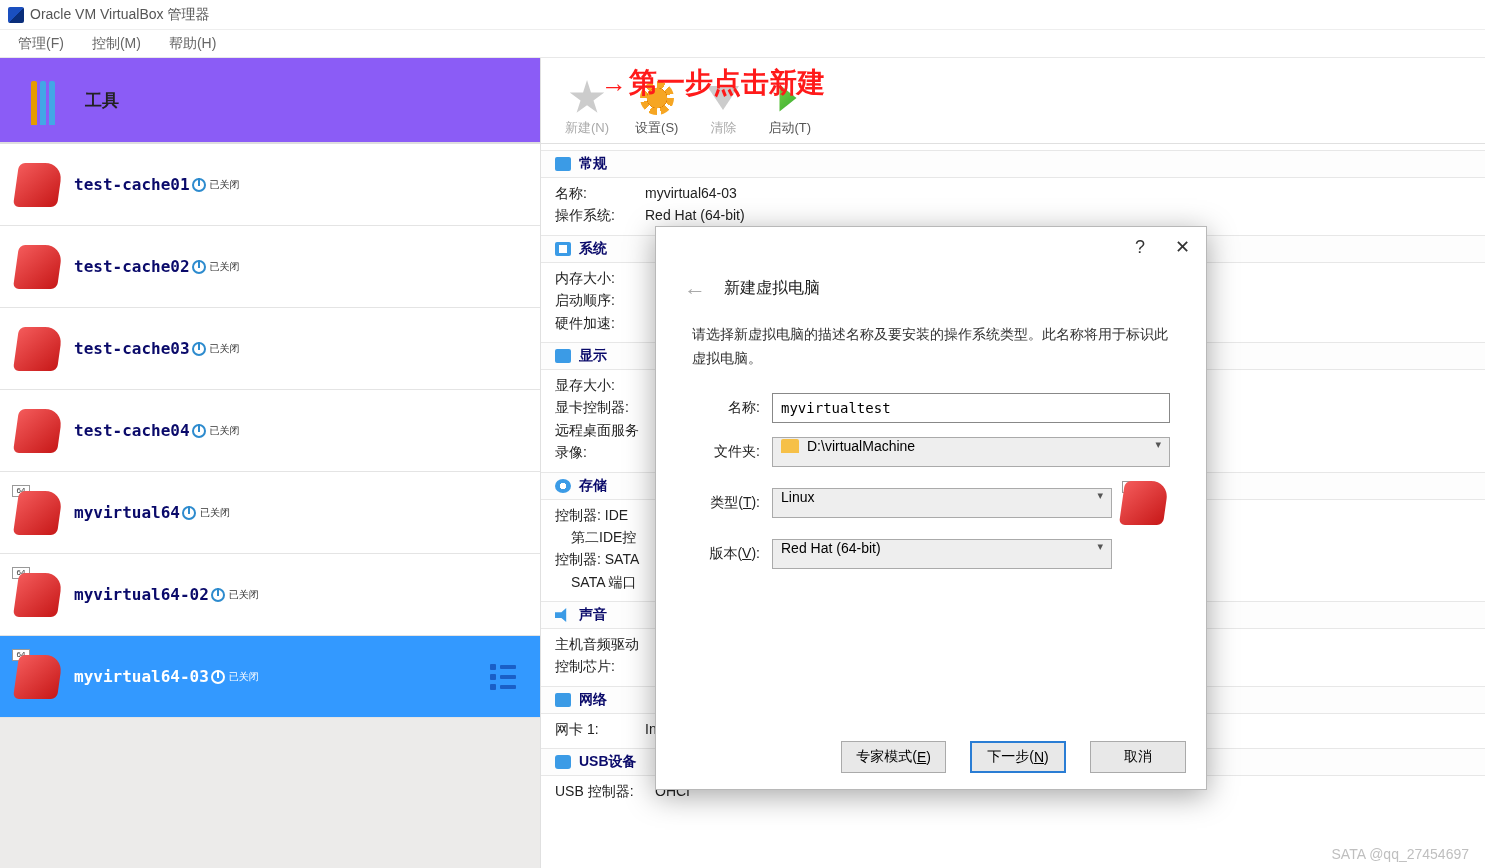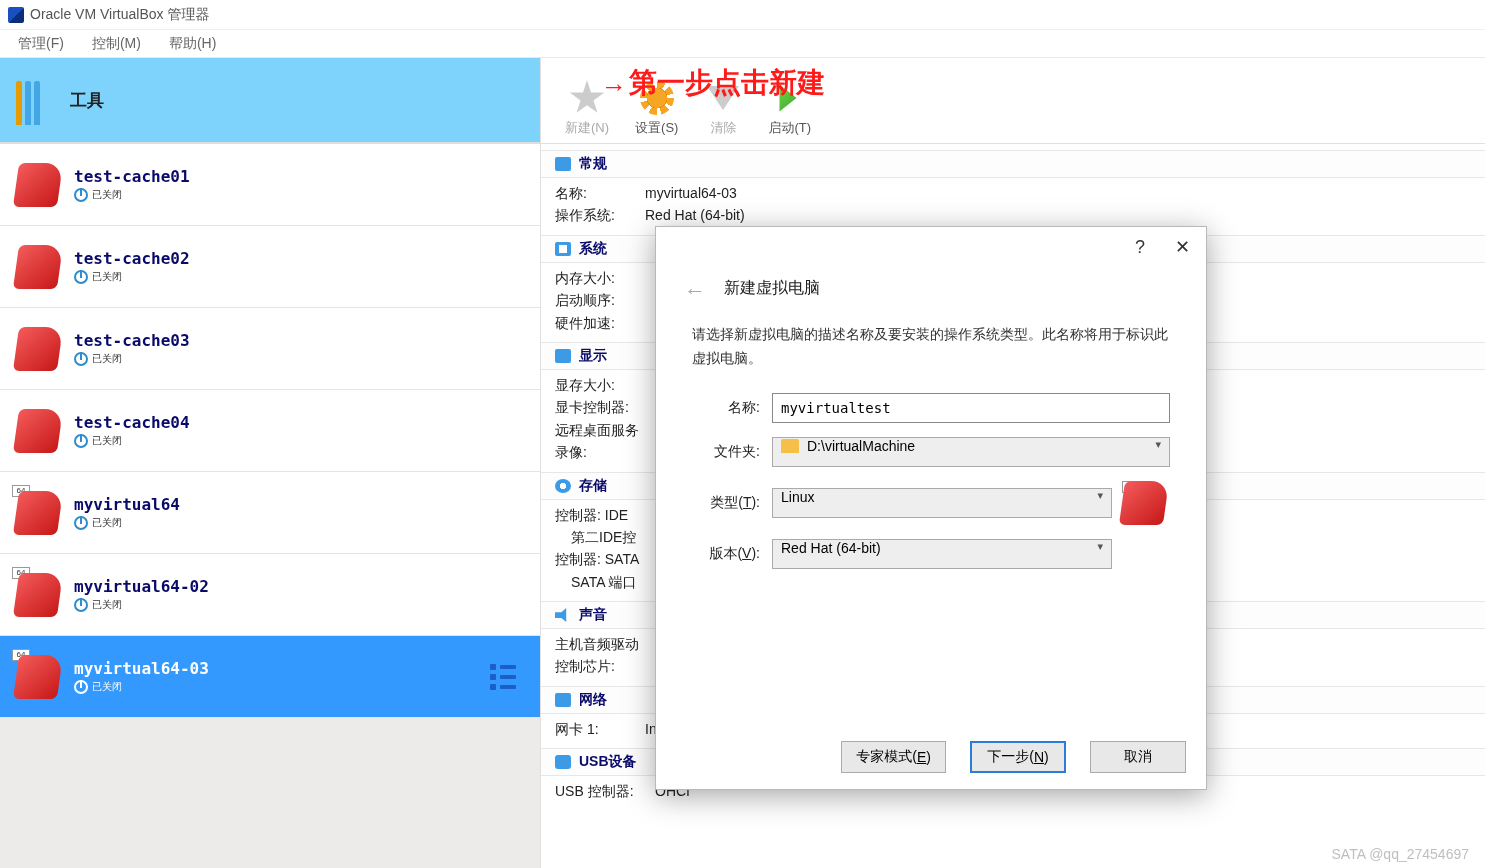--- a/index.html
+++ b/index.html
@@ -3,35 +3,35 @@
 <meta charset="utf-8">
 <style>
 * { margin:0; padding:0; box-sizing:border-box; font-family:"Microsoft YaHei","Segoe UI",sans-serif; }
 body { background:#fff; width:1485px; height:868px; overflow:hidden; position:relative; }
 .titlebar { height:30px; display:flex; align-items:center; padding-left:8px; font-size:14px; color:#555; border-bottom:1px solid #eee;}
 .titlebar .cube { width:16px; height:16px; margin-right:6px; display:inline-block; background:linear-gradient(135deg,#1a4fbf 50%,#0a2e7a 50%); transform:rotate(0deg); border-radius:2px; position:relative;}
 .menubar { height:28px; display:flex; align-items:center; gap:28px; padding-left:18px; font-size:14px; color:#666; border-bottom:1px solid #e8e8e8;}
 .menubar span{cursor:default;}
 .content { display:flex; height:calc(100% - 58px); }
 .sidebar { width:540px; background:#ecebea; display:flex; flex-direction:column; }
-.tools-row { height:86px; background:#7dd3fc; border-bottom:2px solid #dedede; display:flex; align-items:center; padding-left:16px; gap:14px;}
+.tools-row { height:86px; background:#8b5cf6; border-bottom:2px solid #dedede; display:flex; align-items:center; padding-left:31px; gap:14px;}
 .tools-icon { width:40px; height:50px; position:relative; display:flex; gap:3px; align-items:flex-end;}
 .tools-icon .bar { width:6px; border-radius:2px 2px 0 0;}
 .tools-icon .b1{height:44px;background:#e69b00;}
 .tools-icon .b2{height:44px;background:#43a7e6;}
 .tools-icon .b3{height:44px;background:#43a7e6;}
 .tools-label{font-size:17px;font-weight:bold;color:#222;}
 .vm-item { height:82px; background:#fff; border-bottom:1px solid #e4e4e4; display:flex; align-items:center; padding-left:16px; gap:14px; cursor:default;}
 .vm-item.selected { background:#3399ff; }
 .vm-item.selected .vm-name{color:#fff;}
 .vm-item.selected .vm-status{color:#fff;}
 .vm-icon { width:44px; height:44px; position:relative; }
 .vm-icon .hat { width:44px; height:44px; background:linear-gradient(135deg,#f45b5b 0%,#c71818 100%); border-radius:6px 18px 6px 6px; transform:skewX(-8deg);}
 .vm-icon .badge { position:absolute; top:-6px; left:-4px; width:18px; height:12px; background:#fff; border:1px solid #999; font-size:8px; text-align:center; line-height:10px; color:#333;}
-.vm-text { display:flex; flex-direction:column; gap:2px;}
+.vm-text { display:flex; flex-direction:row; gap:2px;}
 .vm-name { font-size:16px; font-weight:bold; color:#0a0a6a; font-family:Consolas,monospace;}
 .vm-status { display:flex; align-items:center; gap:4px; font-size:10px; color:#333;}
 .power-icon{ width:14px; height:14px; border:2px solid #2d8bce; border-radius:50%; position:relative;}
 .power-icon::after{content:"";position:absolute;top:-2px;left:4px;width:2px;height:8px;background:#2d8bce;}
 .vm-item.selected .power-icon{border-color:#fff;} .vm-item.selected .power-icon::after{background:#fff;}
 .hamburger { margin-left:auto; margin-right:24px; display:flex; flex-direction:column; gap:4px;}
 .hamburger .line{display:flex;align-items:center;gap:4px;}
 .hamburger .dot{width:6px;height:6px;background:#1a5fc7;border-radius:1px;}
 .hamburger .dash{width:16px;height:4px;background:#1a5fc7;border-radius:1px;}
 .main { flex:1; background:#fff; position:relative; overflow:hidden; border-left:1px solid #e0e0e0;}

